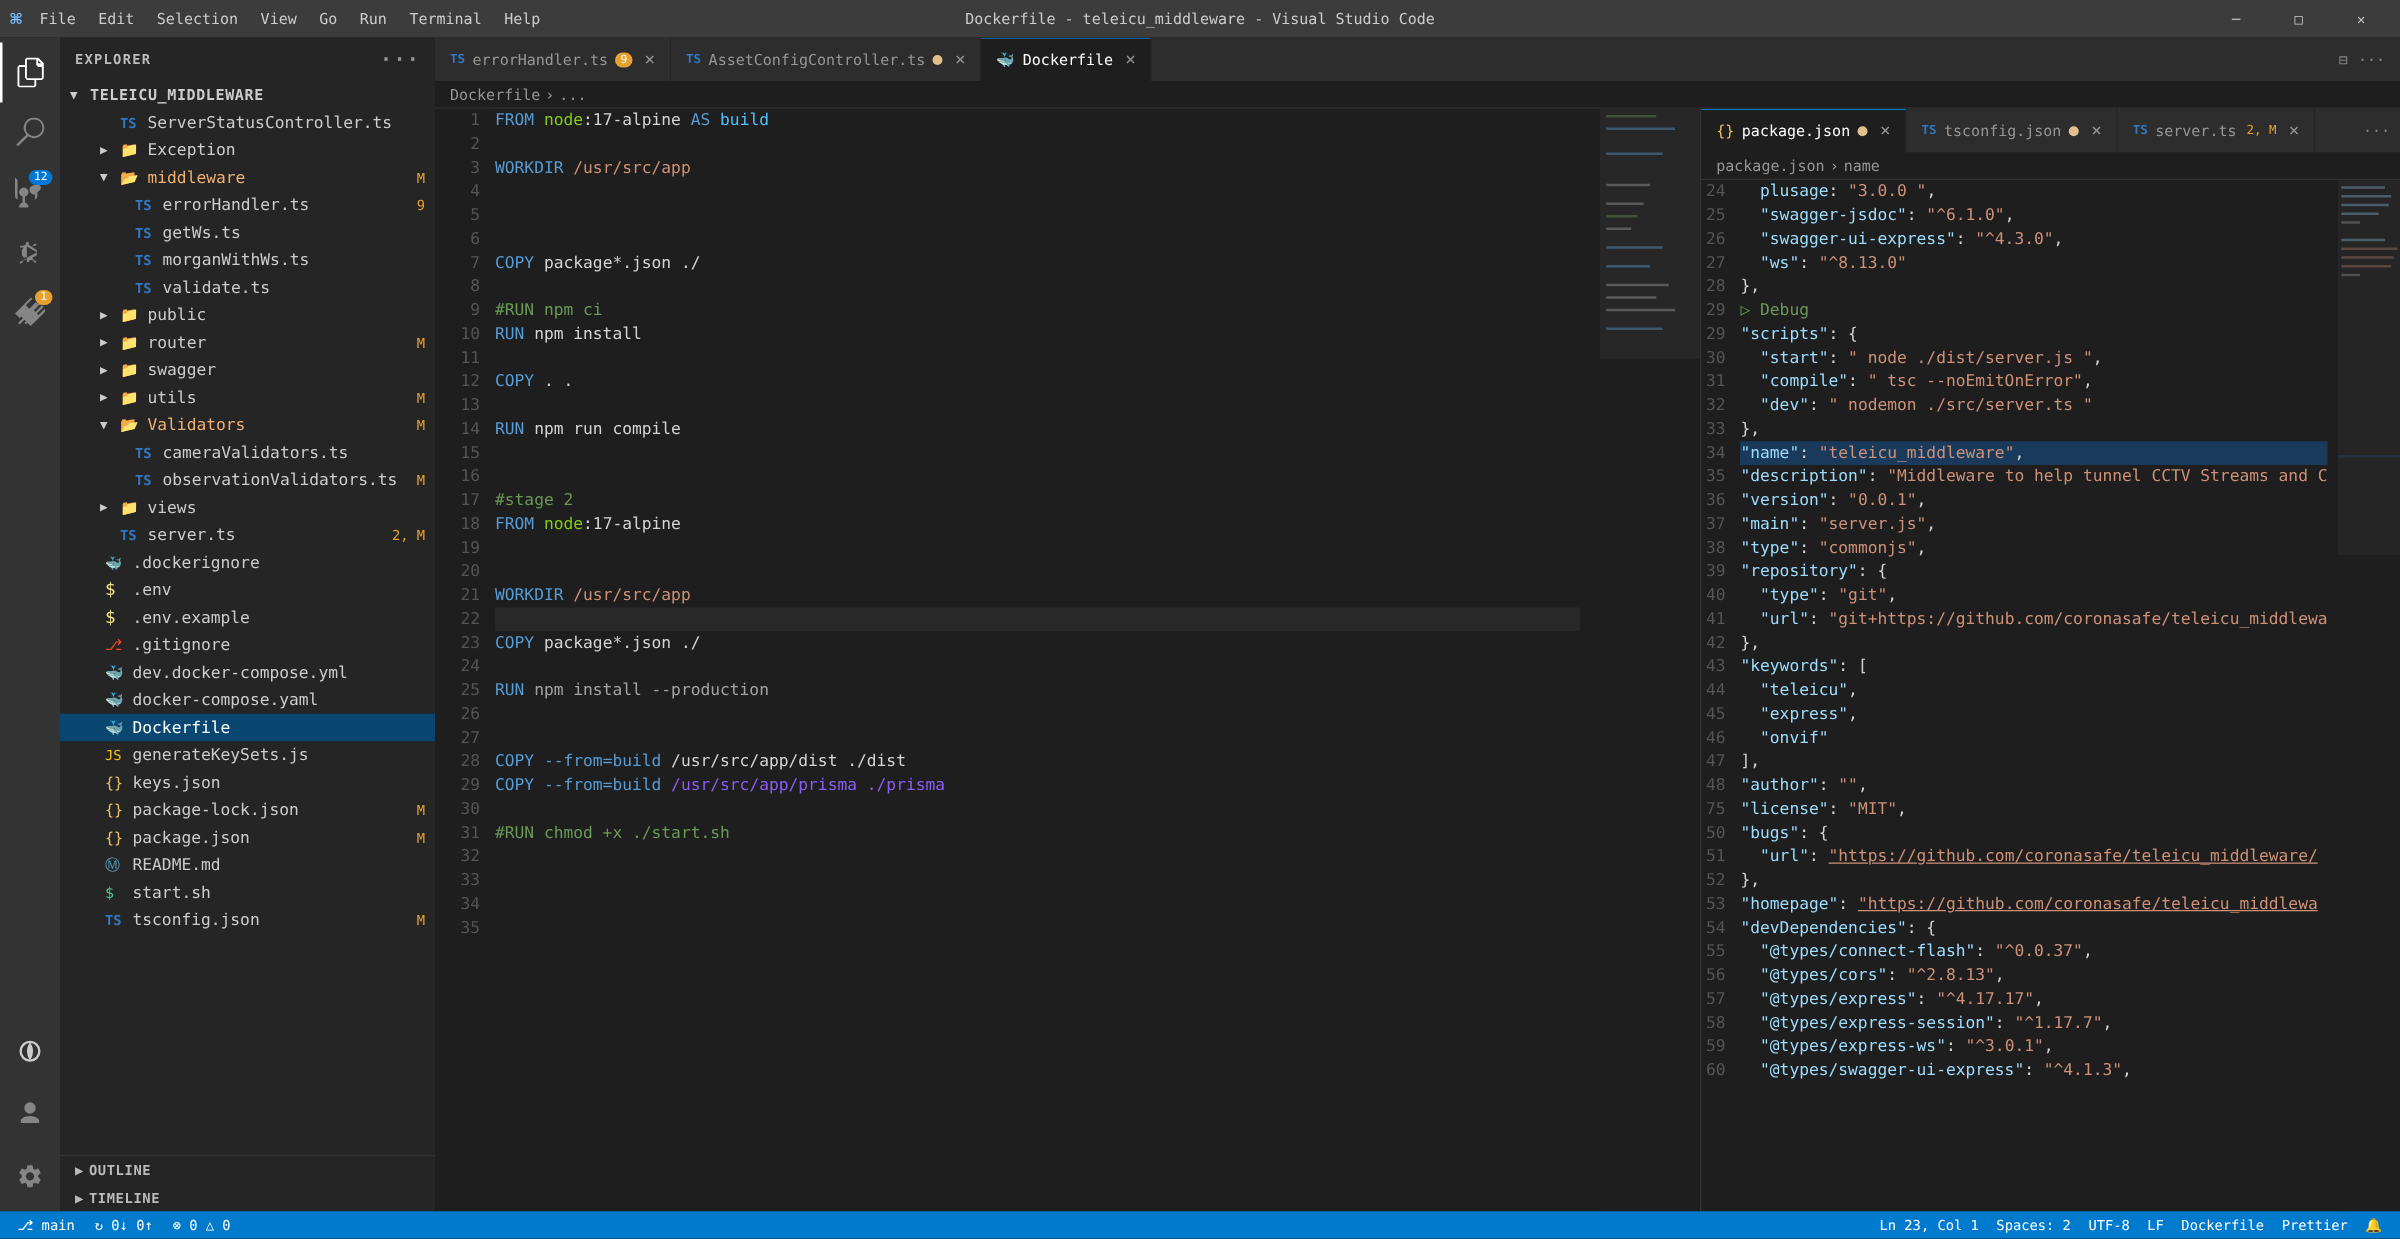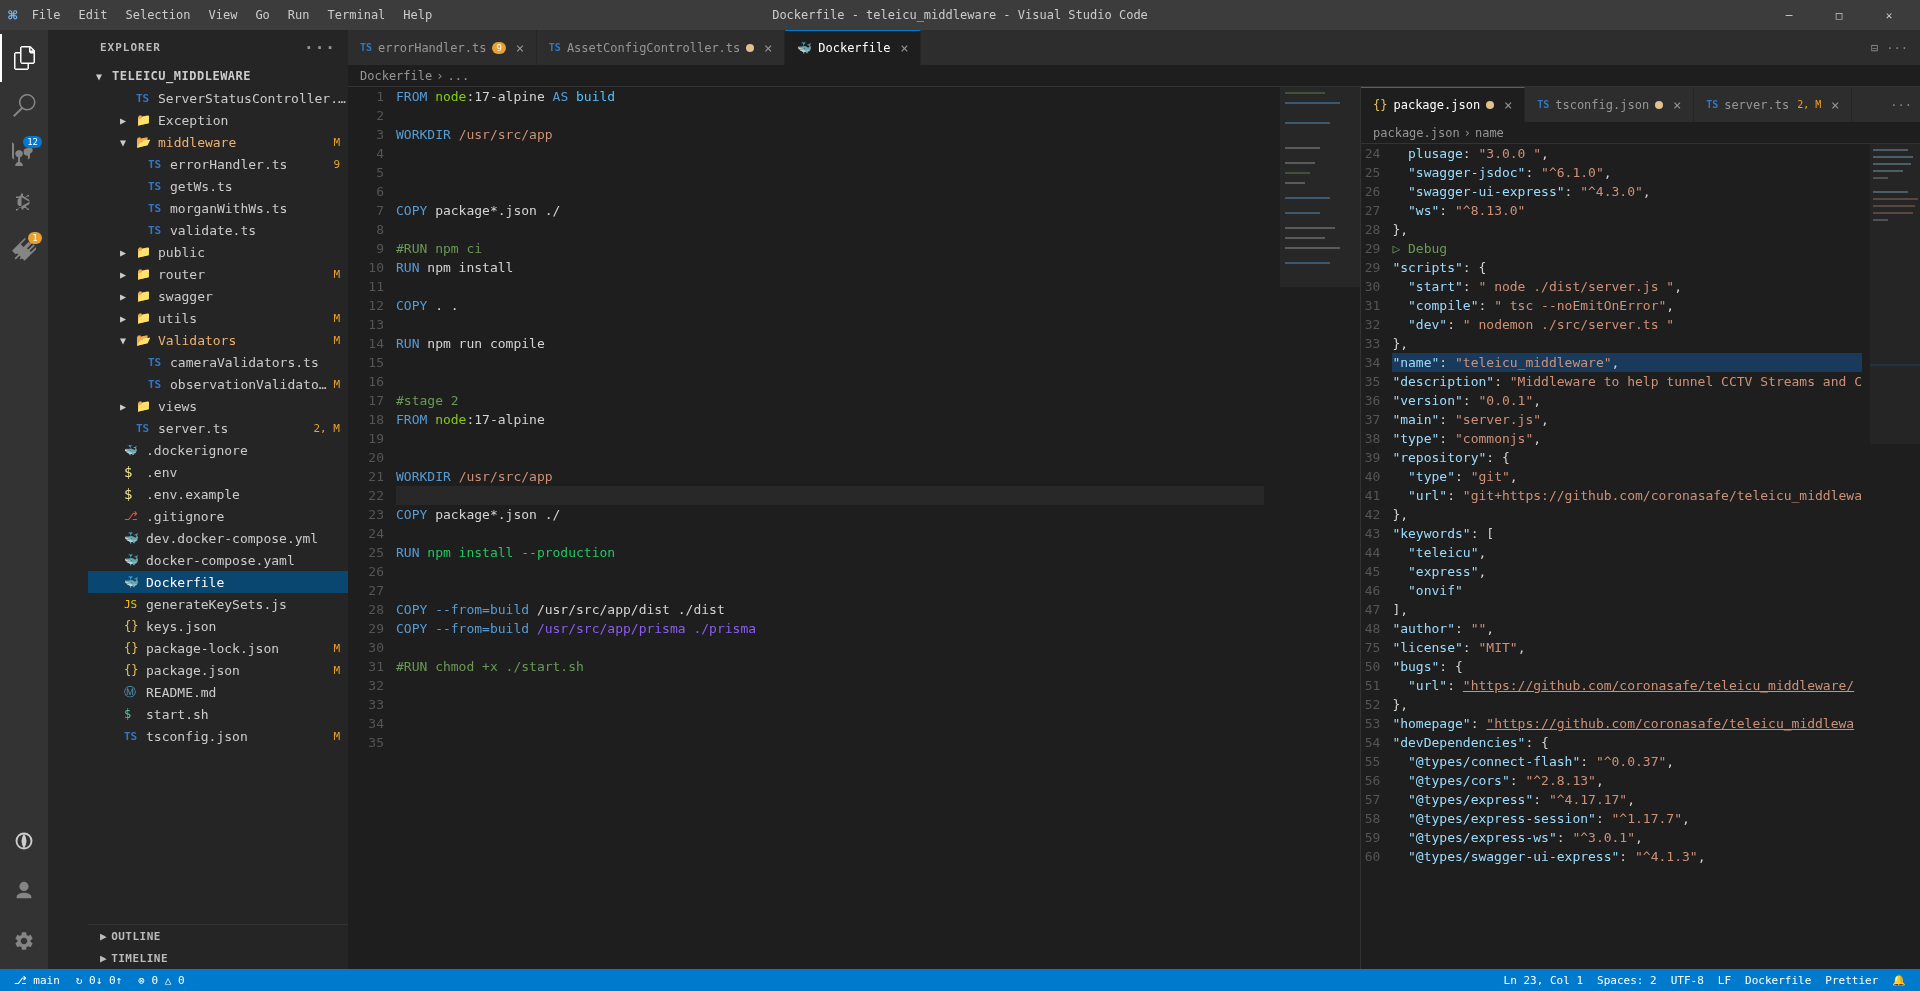--- a/index.html
+++ b/index.html
@@ -71,21 +71,20 @@
     .activity-badge.orange { background: #e8a030; }
 
     
     #sidebar {
       width: 300px;
       background: #252526;
       display: flex;
       flex-direction: column;
       flex-shrink: 0;
       overflow: hidden;
-      padding-left: 40px;
     }
     #sidebar-header {
       height: 35px;
       display: flex;
       align-items: center;
       justify-content: space-between;
       padding: 0 12px;
       font-size: 11px;
       font-weight: 600;
       letter-spacing: 1px;
@@ -710,21 +709,21 @@
             <div class="code-line"> </div>
             <div class="code-line"> </div>
             <div class="code-line"><span class="comment">#stage 2</span></div>
             <div class="code-line"><span class="kw">FROM</span> <span class="pkg">node</span><span style="color:#d4d4d4;">:17-alpine</span></div>
             <div class="code-line"> </div>
             <div class="code-line"> </div>
             <div class="code-line"><span class="kw">WORKDIR</span> <span class="str">/usr/src/app</span></div>
             <div class="code-line active-line-bg"> </div>
             <div class="code-line"><span class="kw">COPY</span> <span style="color:#d4d4d4;">package*.json ./</span></div>
             <div class="code-line"> </div>
-            <div class="code-line"><span class="kw">RUN</span> <span style="color:#22c55e;">npm install --production</span></div>
+            <div class="code-line"><span class="kw">RUN</span> <span style="color:#a3a3a3;">npm install --production</span></div>
             <div class="code-line"> </div>
             <div class="code-line"> </div>
             <div class="code-line"><span class="kw">COPY</span> <span style="color:#569cd6;">--from=build</span> <span style="color:#d4d4d4;">/usr/src/app/dist ./dist</span></div>
             <div class="code-line"><span class="kw">COPY</span> <span style="color:#569cd6;">--from=build</span> <span style="color:#8b5cf6;">/usr/src/app/prisma ./prisma</span></div>
             <div class="code-line"> </div>
             <div class="code-line"><span class="comment">#RUN chmod +x ./start.sh</span></div>
             <div class="code-line"> </div>
             <div class="code-line"> </div>
           </div>
 

